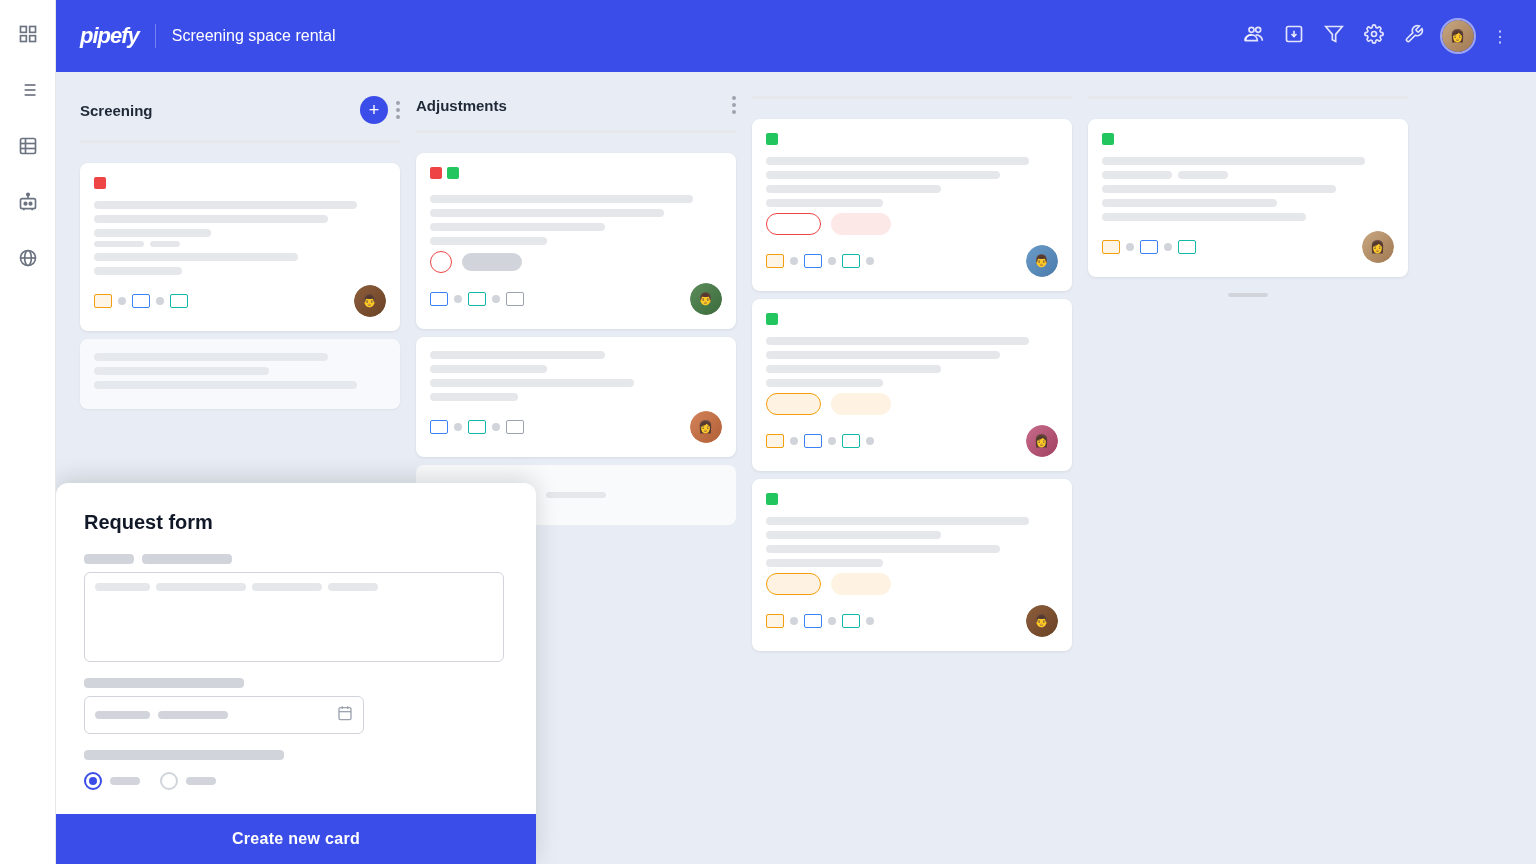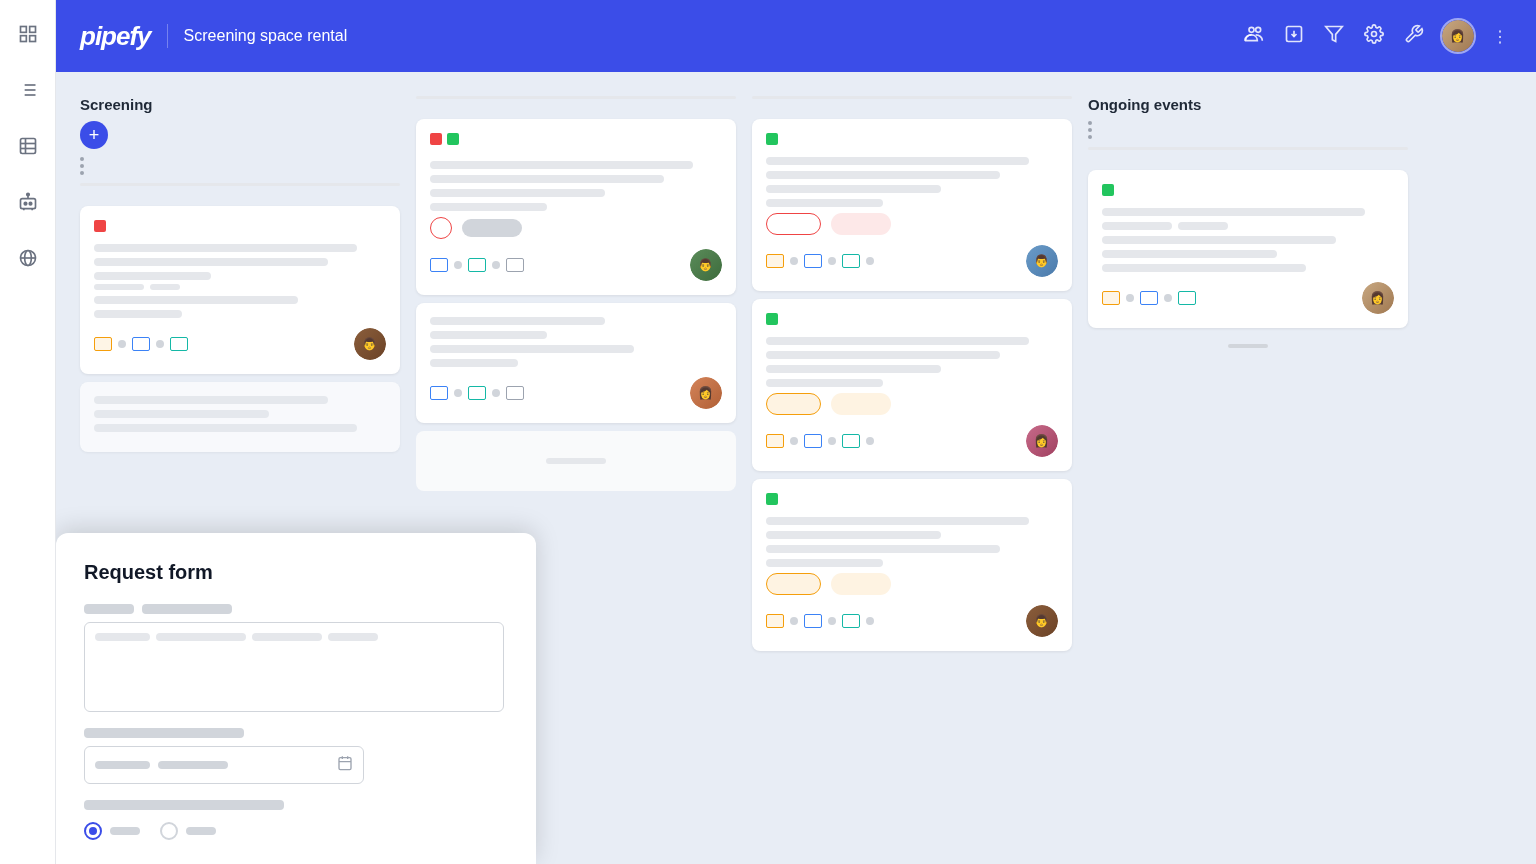--- a/index.html
+++ b/index.html
@@ -55,21 +55,21 @@
       flex-shrink: 0;
       position: relative;
     }
     .header-logo {
       display: flex;
       align-items: center;
       gap: 16px;
     }
     .pipefy-logo {
       color: #fff;
-      font-size: 26px;
+      font-size: 22px;
       font-weight: 700;
       letter-spacing: -1px;
       font-style: italic;
     }
     .header-divider {
       width: 1px;
       height: 24px;
       background: rgba(255,255,255,0.3);
     }
     .header-title {
@@ -116,23 +116,23 @@
     .column {
       flex: 1;
       min-width: 280px;
       max-width: 320px;
       display: flex;
       flex-direction: column;
       gap: 8px;
     }
     .column-header {
       display: flex;
-      align-items: flex-start;
+      align-items: center;
       gap: 8px;
-      flex-direction: column;
+      margin-bottom: 8px;
     }
     .column-title {
       font-size: 15px;
       font-weight: 600;
       color: #1f2937;
       flex: 1;
     }
     .column-add-btn {
       width: 28px;
       height: 28px;
@@ -537,20 +537,28 @@
         </div>
 
         <div class="card" style="opacity:0.7; max-height:120px; overflow:hidden">
           <div class="skeleton-line w-80"></div>
           <div class="skeleton-line w-60"></div>
           <div class="skeleton-line w-90"></div>
         </div>
       </div>
 
       <div class="column">
+        <div class="column-header">
+          <span class="column-title">Adjustments</span>
+          <div class="three-dots">
+            <div class="dot"></div>
+              <div class="dot"></div>
+              <div class="dot"></div>
+          </div>
+        </div>
         <div class="column-progress"></div>
 
         <div class="card">
           <div style="display:flex;gap:5px;margin-bottom:8px">
             <span class="card-tag tag-red"></span>
             <span class="card-tag" style="background:#22c55e"></span>
           </div>
           <div class="skeleton-line w-90"></div>
           <div class="skeleton-line w-80"></div>
           <div class="skeleton-line w-60"></div>
@@ -670,28 +678,20 @@
               <div class="ci-dot"></div>
             </div>
             <div class="card-avatar">
               <div class="avatar-face av1">👨</div>
             </div>
           </div>
         </div>
       </div>
 
       <div class="column">
-        <div class="column-header">
-          <span class="column-title">Ongoing events</span>
-          <div class="three-dots">
-            <div class="dot"></div>
-              <div class="dot"></div>
-              <div class="dot"></div>
-          </div>
-        </div>
         <div class="column-progress"></div>
 
         <div class="card">
           <span class="card-tag tag-green"></span>
           <div class="skeleton-line w-90"></div>
           <div style="display:flex;gap:6px;margin-bottom:6px">
             <div class="skeleton-line" style="width:70px;height:8px;margin:0"></div>
             <div class="skeleton-line" style="width:50px;height:8px;margin:0"></div>
           </div>
           <div class="skeleton-line w-80"></div>
@@ -766,17 +766,18 @@
             <div class="radio-label-skel" style="width:30px"></div>
           </div>
           <div class="form-radio-option">
             <div class="radio-circle empty"></div>
             <div class="radio-label-skel" style="width:30px"></div>
           </div>
         </div>
       </div>
 
       
+      <button class="form-submit-btn">Create new card</button>
     </div>
 
   </div>
 
 </div>
 
 </body></html>

